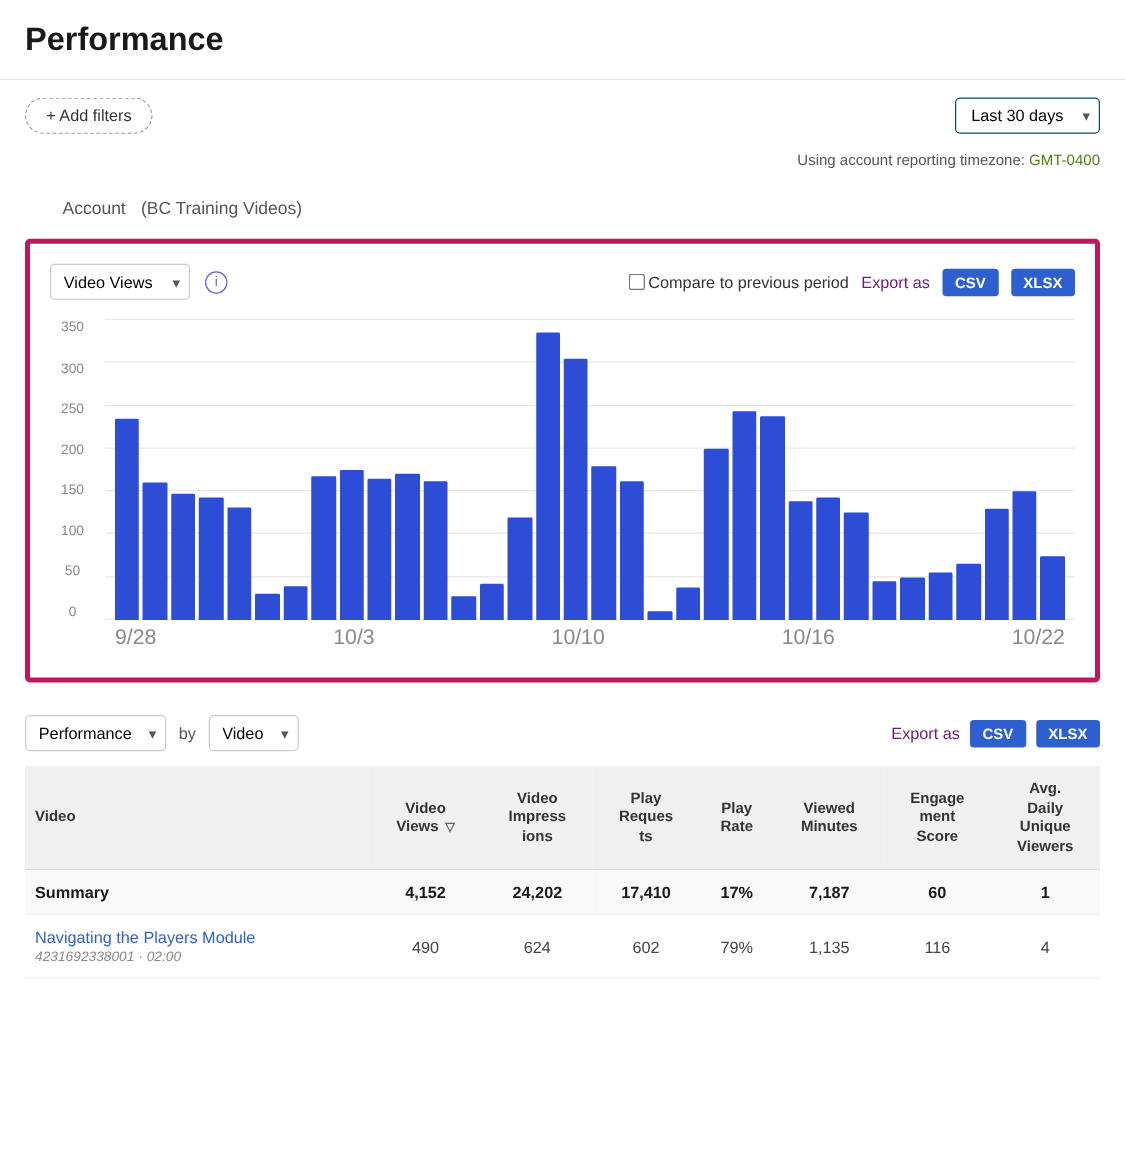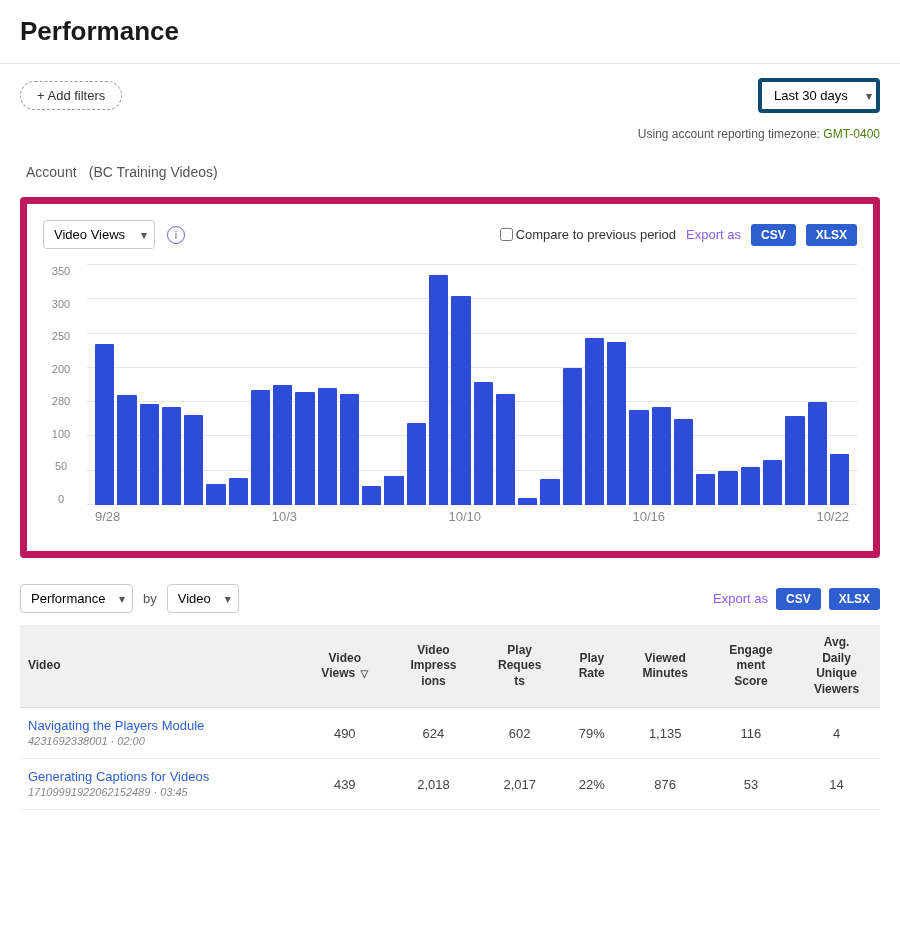--- a/index.html
+++ b/index.html
@@ -8,59 +8,59 @@
     
     .header { display: flex; align-items: center; justify-content: space-between; padding: 16px 20px; border-bottom: 1px solid #e5e5e5; }
     .header-title { font-size: 26px; font-weight: 700; color: #1a1a1a; }
     .search-box { display: flex; align-items: center; border: 1px solid #ccc; border-radius: 4px; padding: 6px 12px; width: 240px; background: #fff; }
     .search-box input { border: none; outline: none; font-size: 13px; color: #666; width: 100%; background: transparent; }
     .search-icon-svg { color: #888; margin-right: 8px; flex-shrink: 0; }
 
     
     .filters-bar { display: flex; align-items: center; justify-content: space-between; padding: 14px 20px; }
     .add-filters-btn { border: 1px dashed #999; background: transparent; border-radius: 20px; padding: 6px 16px; cursor: pointer; font-size: 13px; color: #333; }
-    .date-select { border: 4px solid #0c4a6e; border-radius: 4px; padding: 6px 12px; font-size: 13px; background: #fff; cursor: pointer; appearance: none; -webkit-appearance: none; padding-right: 28px; position: relative; }
+    .date-select { border: 1px solid #0c4a6e; border-radius: 4px; padding: 6px 12px; font-size: 13px; background: #fff; cursor: pointer; appearance: none; -webkit-appearance: none; padding-right: 28px; position: relative; }
     .date-select-wrap { position: relative; display: inline-block; }
     .date-select-wrap::after { content: "▾"; position: absolute; right: 8px; top: 50%; transform: translateY(-50%); pointer-events: none; color: #555; font-size: 12px; }
 
     
     .timezone-bar { text-align: right; padding: 0 20px 8px; font-size: 12px; color: #555; }
     .timezone-bar a { color: #4d7c0f; text-decoration: none; }
 
     
     .account-section { padding: 8px 20px 0; }
-    .account-title { font-size: 22px; font-weight: 700; color: #1a1a1a; }
+    .account-title { font-size: 22px; font-weight: 700; color: #1a1a1a; margin-left: 24px; }
     .account-title span { font-size: 14px; font-weight: 400; color: #555; margin-left: 6px; }
 
     
-    .chart-card { margin: 14px 20px; border: 7px solid #be185d; border-radius: 4px; padding: 16px; }
+    .chart-card { margin: 14px 20px; border: 4px solid #be185d; border-radius: 4px; padding: 16px; }
     .chart-controls { display: flex; align-items: center; margin-bottom: 16px; }
     .metric-select-wrap { position: relative; display: inline-block; margin-right: 10px; }
     .metric-select { border: 1px solid #ccc; border-radius: 4px; padding: 6px 28px 6px 10px; font-size: 13px; background: #fff; cursor: pointer; appearance: none; -webkit-appearance: none; }
     .metric-select-wrap::after { content: "▾"; position: absolute; right: 8px; top: 50%; transform: translateY(-50%); pointer-events: none; color: #555; font-size: 12px; }
     .info-icon { width: 18px; height: 18px; border: 1.5px solid #6666cc; border-radius: 50%; display: inline-flex; align-items: center; justify-content: center; font-size: 11px; color: #6666cc; cursor: pointer; margin-left: 2px; }
     .chart-controls-right { margin-left: auto; display: flex; align-items: center; gap: 10px; }
     .compare-check { display: flex; align-items: center; gap: 3px; font-size: 13px; color: #333; cursor: pointer; }
     .compare-check input { cursor: pointer; }
-    .export-label { font-size: 13px; color: #8b5cf6; }
+    .export-label { font-size: 13px; color: #701a75; }
     .export-btn { padding: 4px 10px; font-size: 12px; font-weight: 600; border: none; border-radius: 3px; cursor: pointer; color: #fff; }
     .export-csv { background: #2d5fcf; }
     .export-xlsx { background: #2d5fcf; }
 
     
     .chart-area { position: relative; height: 270px; }
     .y-axis { position: absolute; left: 0; top: 0; bottom: 30px; width: 40px; display: flex; flex-direction: column-reverse; justify-content: space-between; }
     .y-label { font-size: 11px; color: #888; text-align: center; padding-right: 4px; }
     .chart-plot { position: absolute; left: 44px; right: 0; top: 0; bottom: 30px; }
     .chart-grid { position: absolute; top: 0; left: 0; right: 0; bottom: 0; }
     .grid-line { position: absolute; left: 0; right: 0; height: 1px; background: #e8e8e8; }
     .bars-container { position: absolute; top: 0; left: 0; right: 0; bottom: 0; display: flex; align-items: flex-end; gap: 3px; padding: 0 8px; }
     .bar { background: #2d4dd6; flex: 1; min-width: 0; border-radius: 1px 1px 0 0; }
     .x-axis { position: absolute; left: 44px; right: 0; bottom: 0; height: 26px; display: flex; justify-content: space-between; padding: 0 8px; }
-    .x-label { font-size: 13px; color: #888; }
+    .x-label { font-size: 17px; color: #888; }
 
     
     .table-section { margin: 0 20px; }
     .table-controls { display: flex; align-items: center; padding: 12px 0; gap: 6px; }
     .perf-select-wrap { position: relative; display: inline-block; }
     .perf-select { border: 1px solid #ccc; border-radius: 4px; padding: 6px 26px 6px 10px; font-size: 13px; background: #fff; cursor: pointer; appearance: none; -webkit-appearance: none; }
     .perf-select-wrap::after { content: "▾"; position: absolute; right: 8px; top: 50%; transform: translateY(-50%); pointer-events: none; color: #555; font-size: 12px; }
     .by-label { font-size: 13px; color: #555; padding: 0 4px; }
     .table-controls-right { margin-left: auto; display: flex; align-items: center; gap: 8px; }
 
@@ -124,21 +124,21 @@
       <button class="export-btn export-csv">CSV</button>
       <button class="export-btn export-xlsx">XLSX</button>
     </div>
   </div>
 
   <div class="chart-area">
     <div class="y-axis">
       <span class="y-label">0</span>
       <span class="y-label">50</span>
       <span class="y-label">100</span>
-      <span class="y-label">280</span>
+      <span class="y-label">150</span>
       <span class="y-label">200</span>
       <span class="y-label">250</span>
       <span class="y-label">300</span>
       <span class="y-label">350</span>
     </div>
     <div class="chart-plot">
       <div class="chart-grid">
         <div class="grid-line" style="bottom: 0%"></div>
         <div class="grid-line" style="bottom: 14.28%"></div>
         <div class="grid-line" style="bottom: 28.57%"></div>
@@ -223,42 +223,39 @@
         <th>Video<br>Impress<br>ions</th>
         <th>Play<br>Reques<br>ts</th>
         <th>Play<br>Rate</th>
         <th>Viewed<br>Minutes</th>
         <th>Engage<br>ment<br>Score</th>
         <th>Avg.<br>Daily<br>Unique<br>Viewers</th>
       </tr>
     </thead>
     <tbody>
 
+      <tr class="summary-row">
+        <td class="video-cell">Summary</td>
+        <td>4,152</td>
+        <td>24,202</td>
+        <td>17,410</td>
+        <td>17%</td>
+        <td>7,187</td>
+        <td>60</td>
+        <td>1</td>
+      </tr>
 
     <tr>
       <td class="video-cell">
         <a href="#">Navigating the Players Module</a>
         <span class="video-id">4231692338001 · 02:00</span>
       </td>
       <td>490</td>
       <td>624</td>
       <td>602</td>
       <td>79%</td>
       <td>1,135</td>
       <td>116</td>
       <td>4</td>
     </tr>
-        <tr>
-      <td class="video-cell">
-        <a href="#">Generating Captions for Videos</a>
-        <span class="video-id">17109991922062152489 · 03:45</span>
-      </td>
-      <td>439</td>
-      <td>2,018</td>
-      <td>2,017</td>
-      <td>22%</td>
-      <td>876</td>
-      <td>53</td>
-      <td>14</td>
-    </tr>
       </tbody>
   </table>
 </div>
 
 </body></html>

